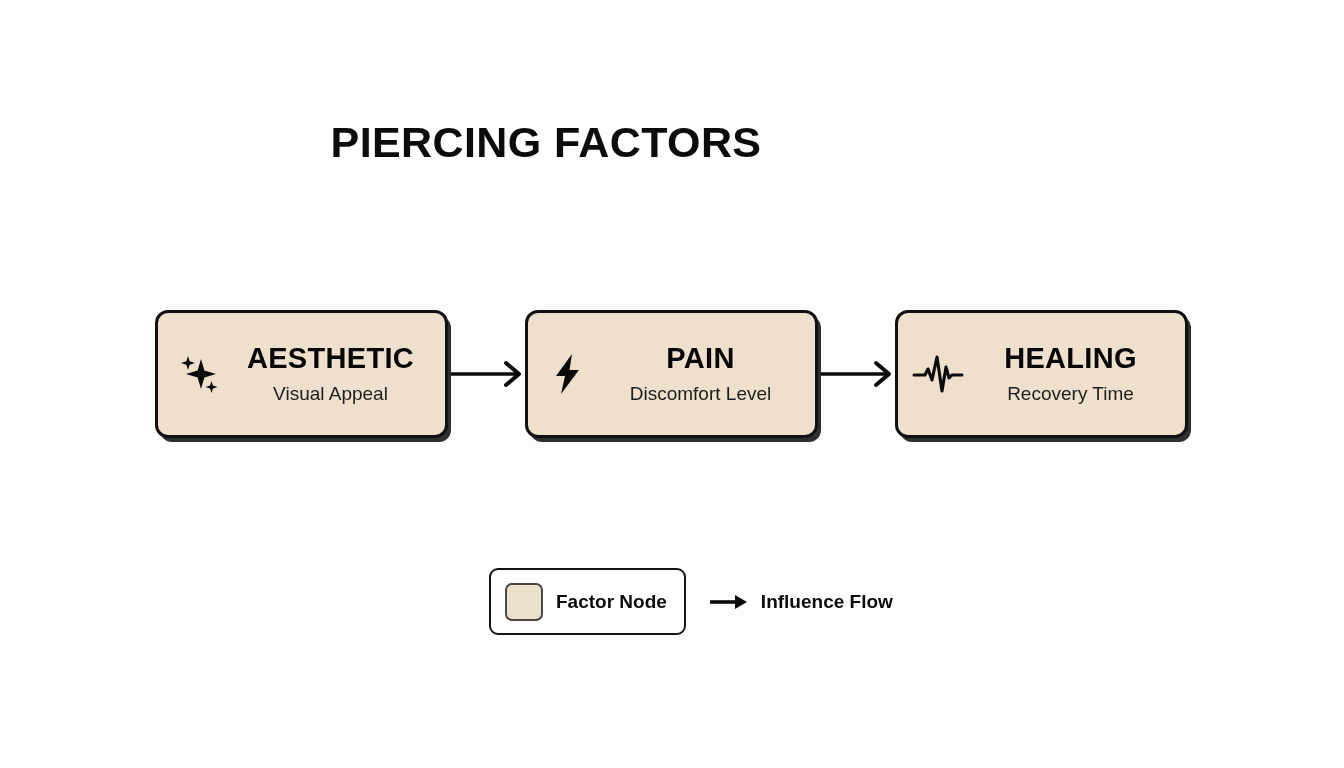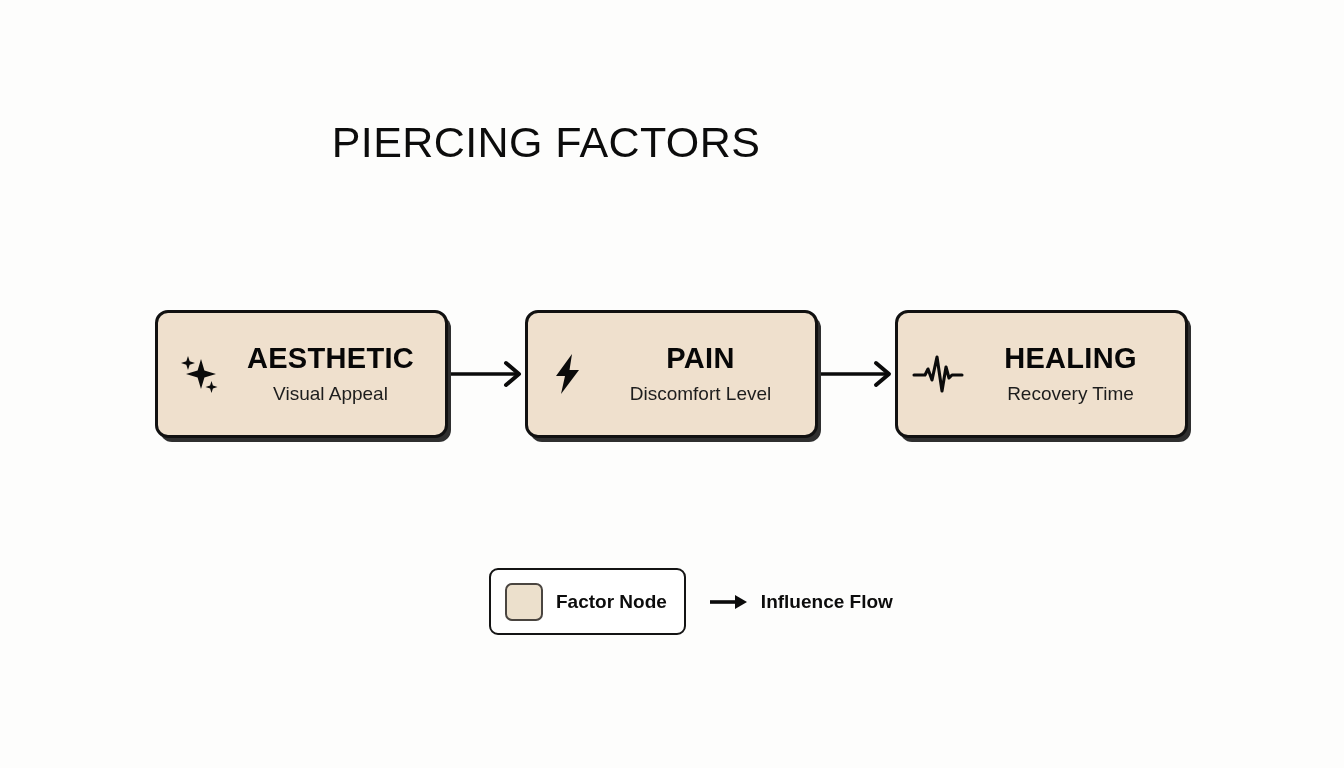--- a/index.html
+++ b/index.html
@@ -23,21 +23,21 @@
   }
 
   
   #diagram-title {
     position: absolute;
     top: 118px;
     left: 0;
     width: 1092px;
     text-align: center;
     font-size: 43px;
-    font-weight: normal;
+    font-weight: bold;
     letter-spacing: 0.4px;
     color: #0c0c0c;
     white-space: nowrap;
   }
 
   
   #flow-row {
     position: absolute;
     top: 310px;
     left: 155px;

